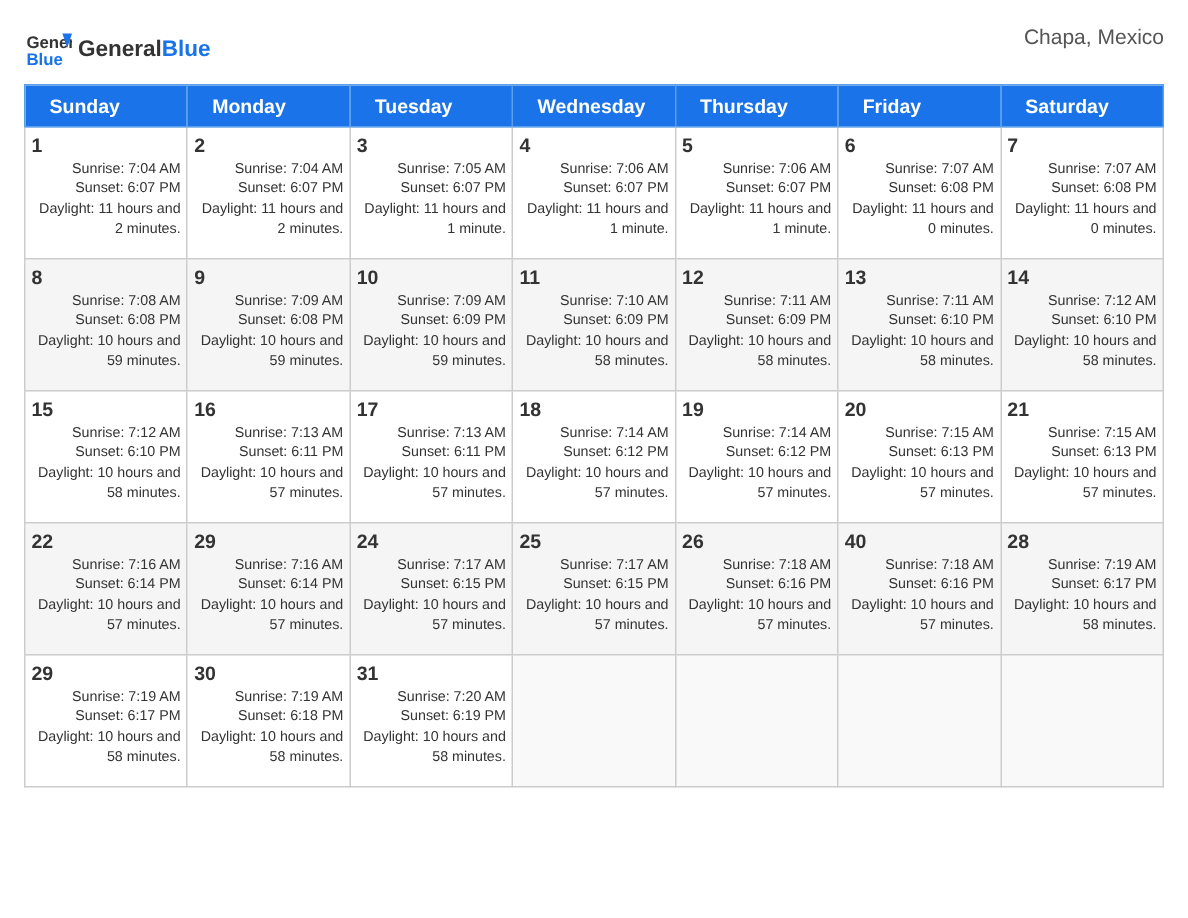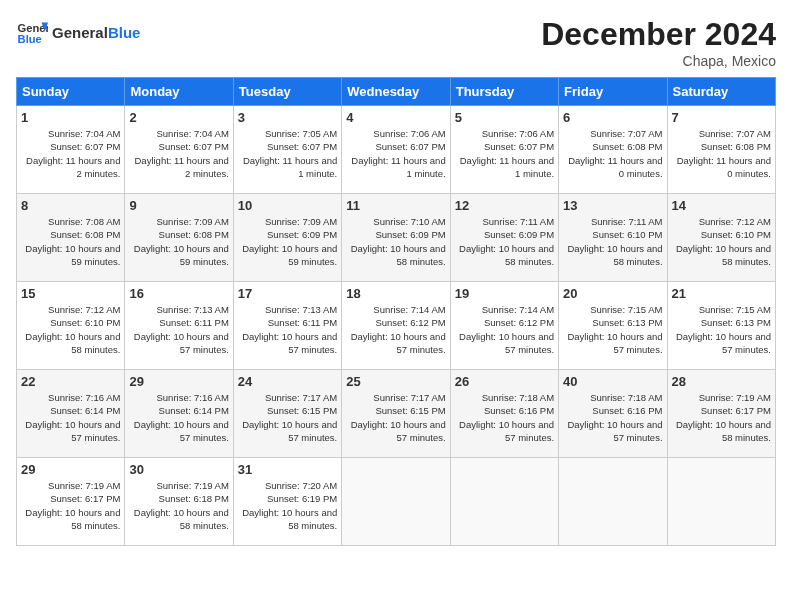--- a/index.html
+++ b/index.html
@@ -38,21 +38,21 @@
     .calendar {
       width: 100%;
       border-collapse: collapse;
       table-layout: fixed;
     }
     .calendar th {
       background: #1a73e8;
       color: #fff;
       font-size: 13px;
       font-weight: bold;
-      padding: 6px 5px;
+      padding: 6px 16px;
       text-align: left;
       border: 1px solid #5a9fe8;
     }
     .calendar td {
       border: 1px solid #ccc;
       vertical-align: top;
       padding: 4px;
       font-size: 10px;
       color: #333;
       height: 88px;
@@ -85,21 +85,20 @@
       <text x="2" y="34" font-size="14" font-weight="bold" fill="#1a73e8">Blue</text>
       <polygon points="32,8 40,8 36,20" fill="#1a73e8"></polygon>
     </svg>
     <div>
       <div style="font-size:15px;font-weight:bold;color:#222;">
         <span style="color:#333;">General</span><span style="color:#1a73e8;">Blue</span>
       </div>
     </div>
   </div>
   <div class="title-block">
-    <div class="month-title">December 2024</div>
     <div class="location">Chapa, Mexico</div>
   </div>
 </div>
 
 <table class="calendar">
   <thead>
     <tr>
     <th>Sunday</th>
         <th>Monday</th>
         <th>Tuesday</th>

